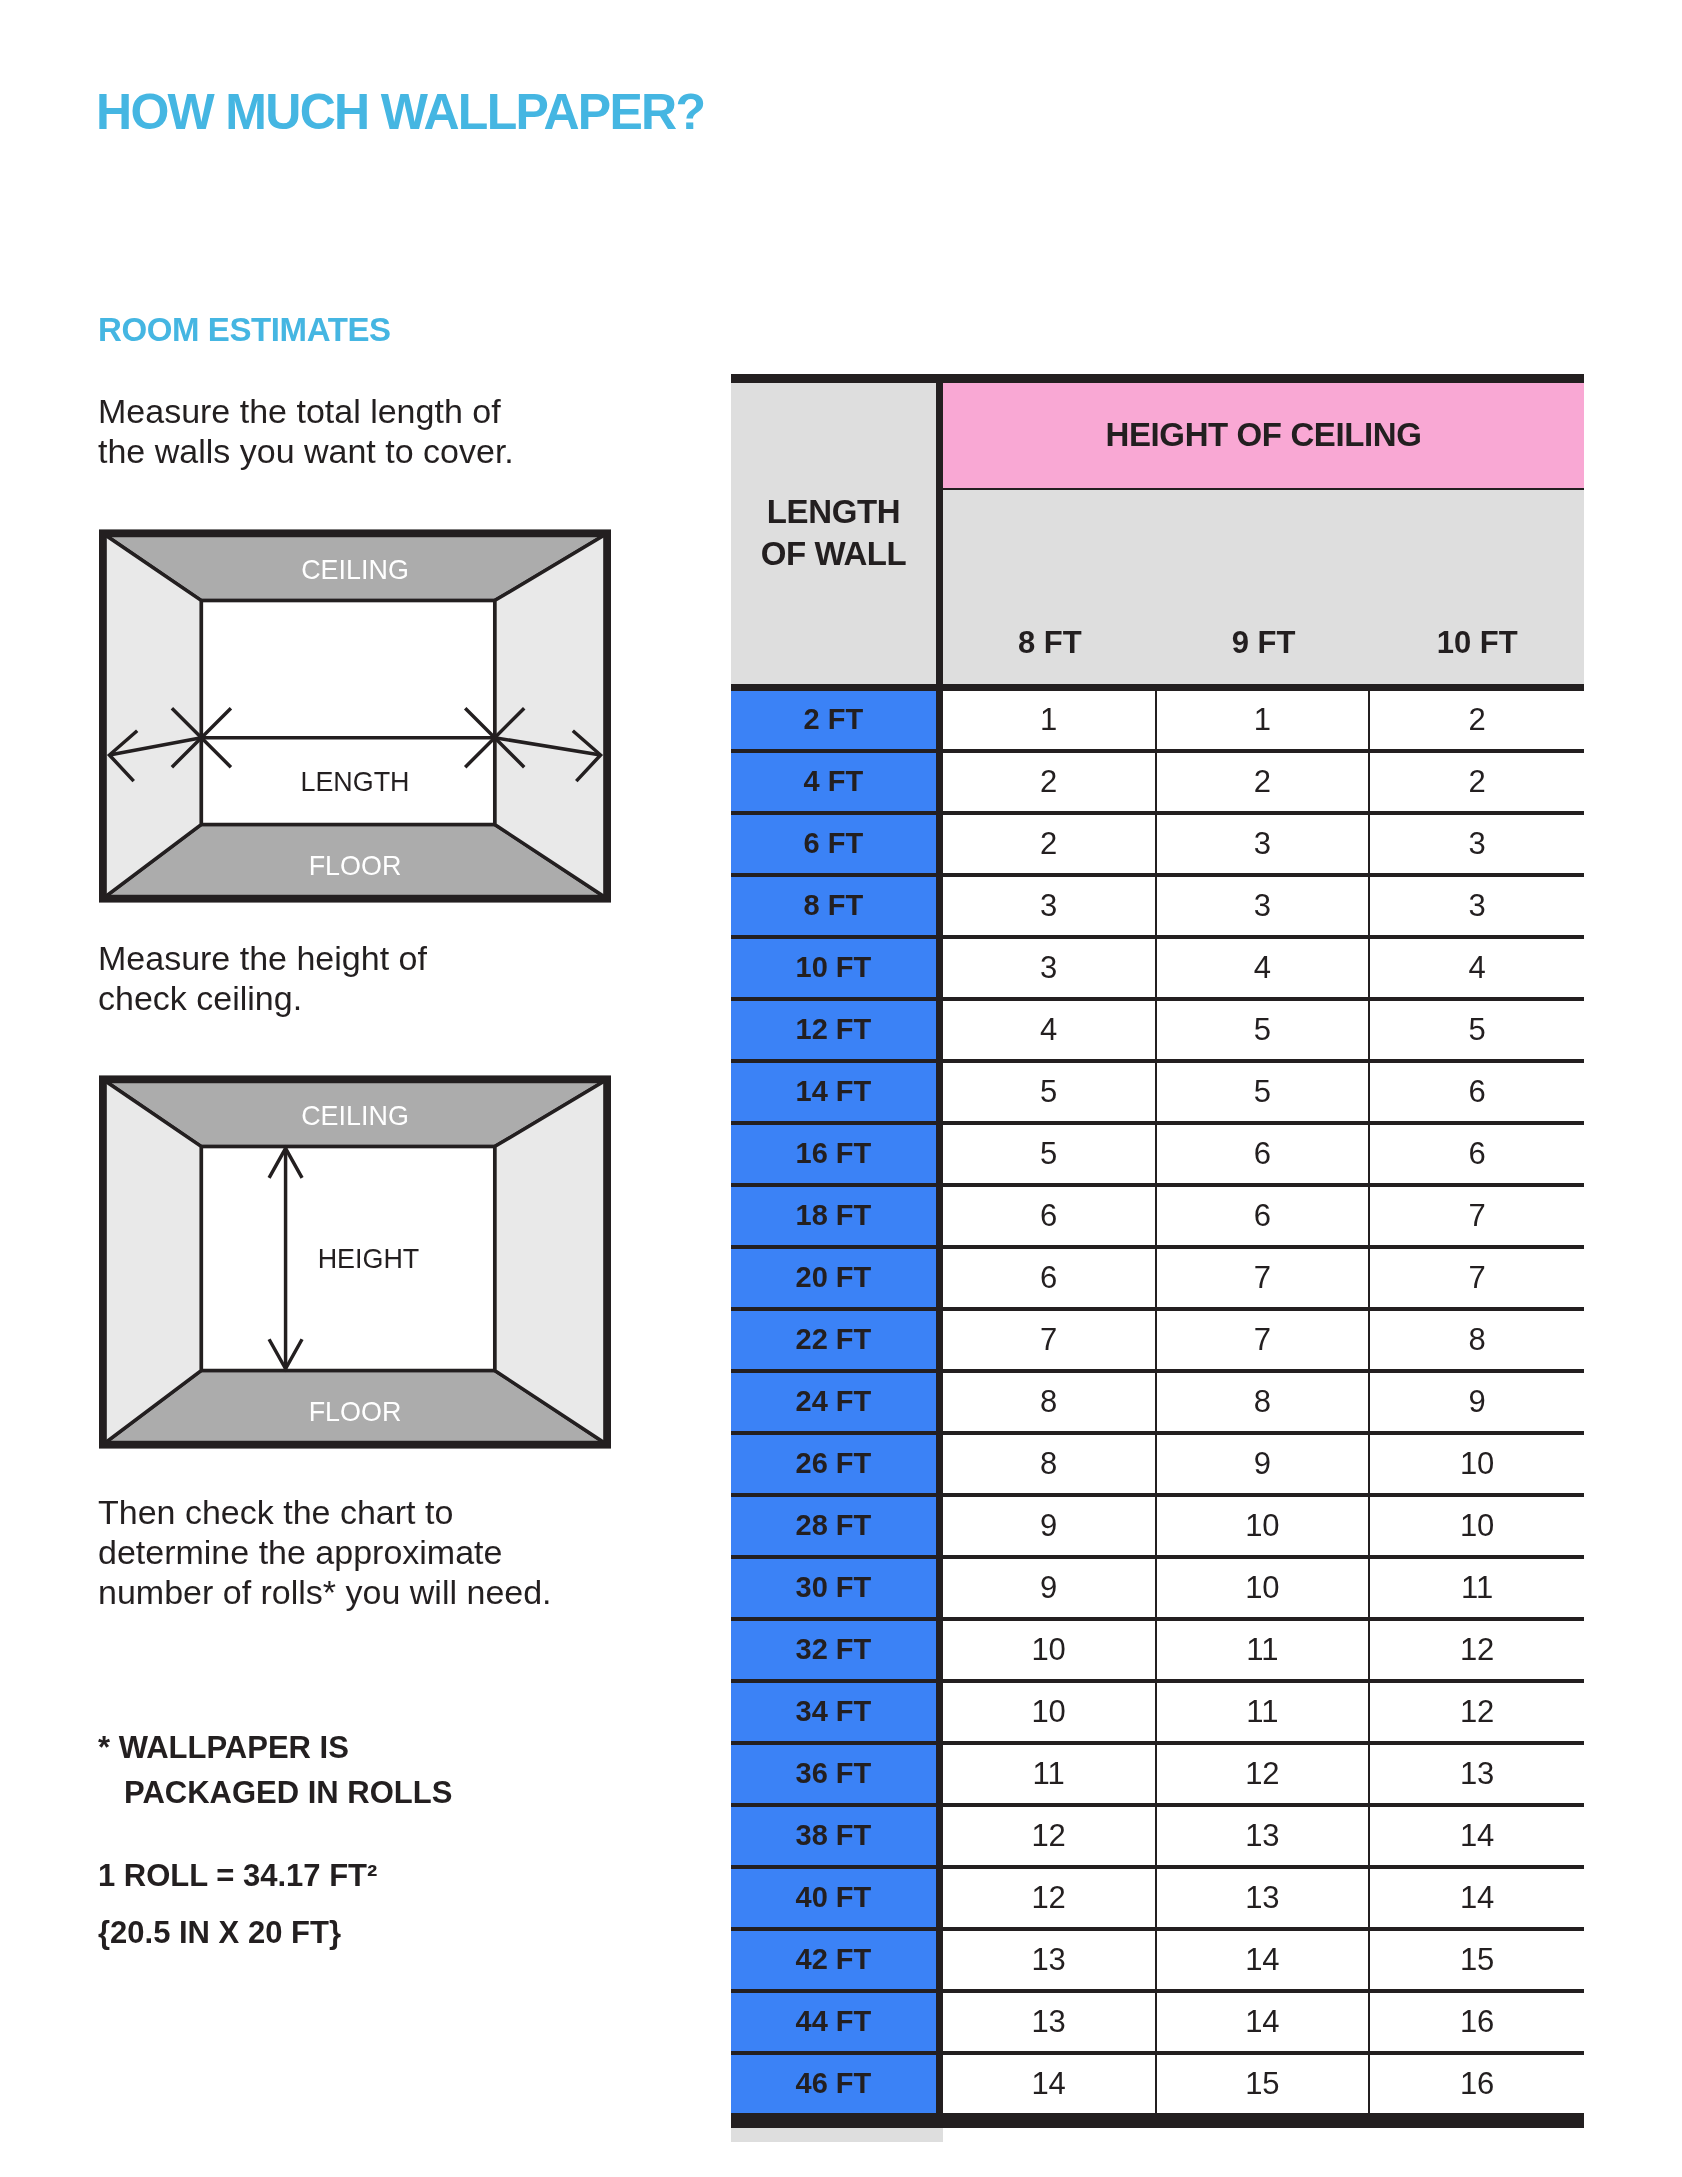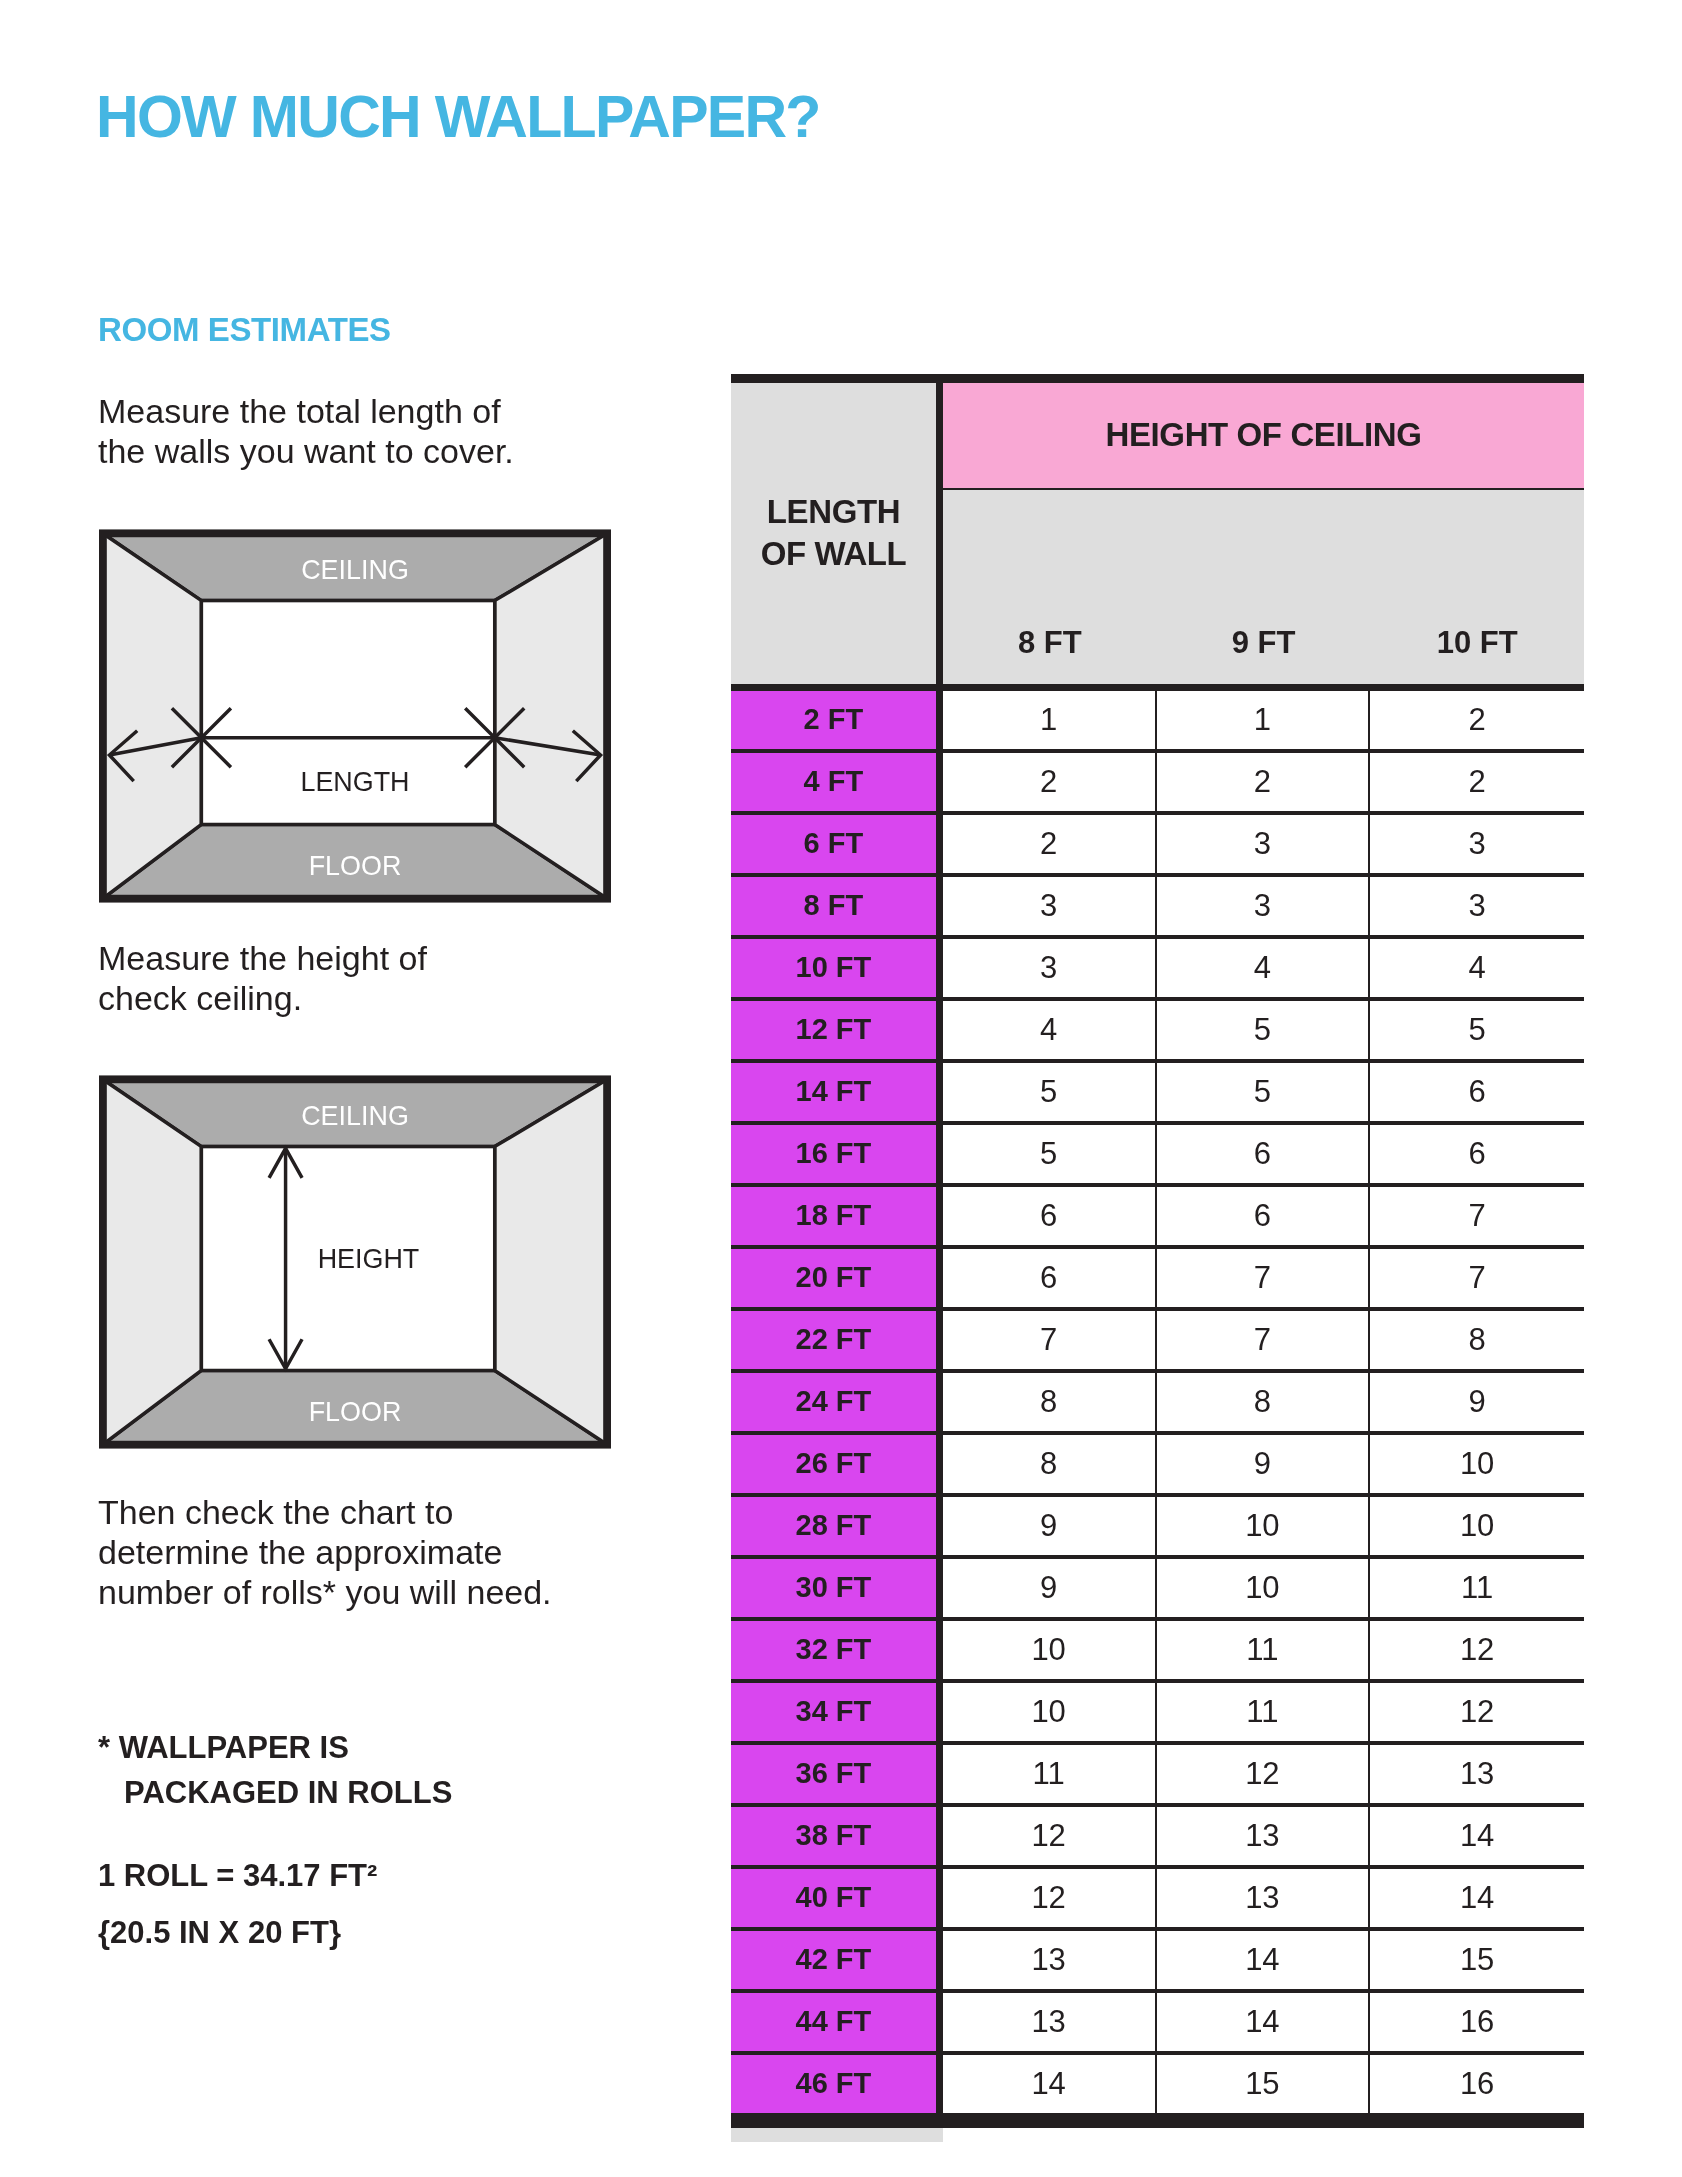--- a/index.html
+++ b/index.html
@@ -10,21 +10,21 @@
     font-family:"Liberation Sans", sans-serif;
     color:#231F20;
     overflow:hidden;
   }
   .abs{position:absolute;}
   .blue{color:#45B6E2;}
   .pre{white-space:pre-line;}
 
   #title{
     left:96px;top:83px;
-    font-size:59px;font-weight:900;letter-spacing:-1.7px;
+    font-size:50px;font-weight:900;letter-spacing:-1.7px;
   }
   .section-head{
     font-size:33px;font-weight:900;letter-spacing:-0.4px;
   }
   #room-estimates{left:98px;top:311px;}
   #table-heading{left:731px;top:311px;width:853px;text-align:center;}
 
   .para{
     left:98px;
     font-size:34px;line-height:40px;font-weight:400;
@@ -76,21 +76,21 @@
     padding-bottom:22.5px;
     font-size:31px;font-weight:700;
   }
   #table-headsep{height:7px;}
   .trow{
     display:flex;height:62px;box-sizing:border-box;
     border-bottom:4.3px solid #231F20;
   }
   .trow .tlabel{
     width:212px;box-sizing:border-box;
-    background:#d946ef;border-right:7px solid #231F20;
+    background:#3b82f6;border-right:7px solid #231F20;
     display:flex;justify-content:center;align-items:center;
     font-size:29px;font-weight:700;
   }
   .trow .val{
     width:214px;box-sizing:border-box;
     border-right:2.6px solid #231F20;
     display:flex;justify-content:center;align-items:center;
     font-size:31px;font-weight:400;
     background:#ffffff;
   }

